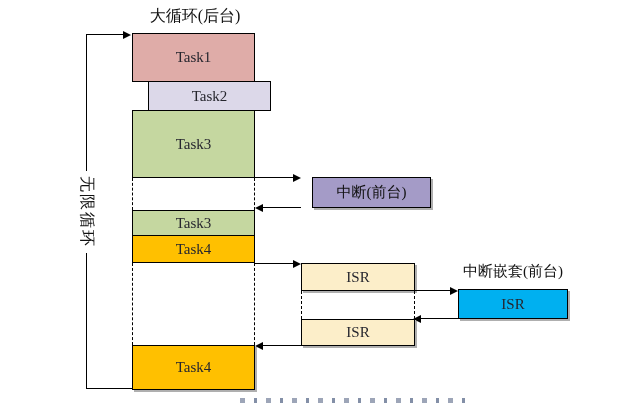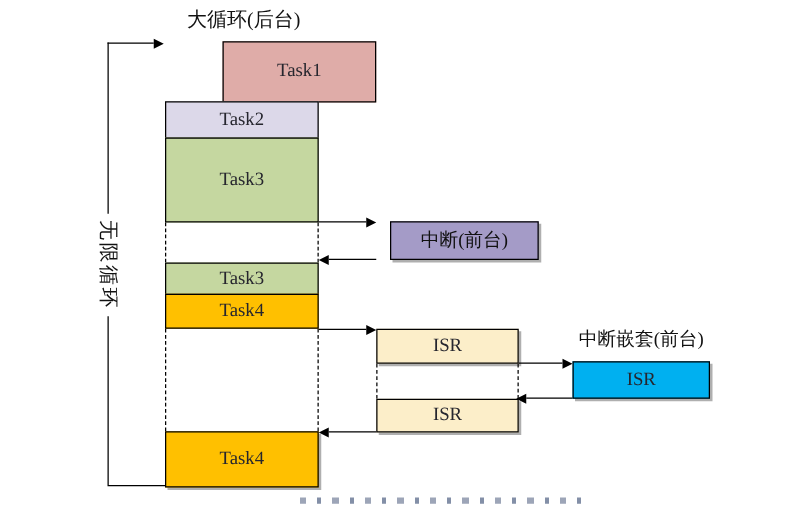--- a/index.html
+++ b/index.html
@@ -35,22 +35,22 @@
 <div id="canvas">
 
   <div class="caption-title" style="left:132px;top:6px;width:126px;text-align:center;">大循环(后台)</div>
 
   <div class="vline" style="left:86px;top:34px;height:354px;"></div>
   <div class="hline" style="left:86px;top:34px;width:37px;"></div>
   <div class="tri-r" style="left:123px;top:31px;"></div>
   <div class="hline" style="left:86px;top:388px;width:46px;"></div>
   <div id="loop-label">无限循环</div>
 
-  <div class="box" style="left: 132px; top: 33px; width: 123px; height: 49px; background-color: rgb(223, 172, 168); margin-left: 46px;">Task1</div>
-  <div class="box" style="left: 132px; top: 81px; width: 123px; height: 30px; background-color: rgb(220, 216, 233);">Task2</div>
+  <div class="box" style="left: 132px; top: 33px; width: 123px; height: 49px; background-color: rgb(223, 172, 168);">Task1</div>
+  <div class="box" style="left: 148px; top: 81px; width: 123px; height: 30px; background-color: rgb(220, 216, 233);">Task2</div>
   <div class="box" style="left: 132px; top: 110px; width: 123px; height: 68px; background-color: rgb(197, 215, 160);">Task3</div>
 
   <div class="dvline" style="left:132px;top:178px;height:32px;"></div>
   <div class="dvline" style="left:254px;top:178px;height:32px;"></div>
 
   <div class="box" style="left: 132px; top: 210px; width: 123px; height: 26px; background-color: rgb(197, 215, 160);">Task3</div>
   <div class="box" style="left: 132px; top: 235px; width: 123px; height: 28px; background-color: rgb(255, 192, 0);">Task4</div>
 
   <div class="dvline" style="left:132px;top:263px;height:82px;"></div>
   <div class="dvline" style="left:254px;top:263px;height:82px;"></div>

